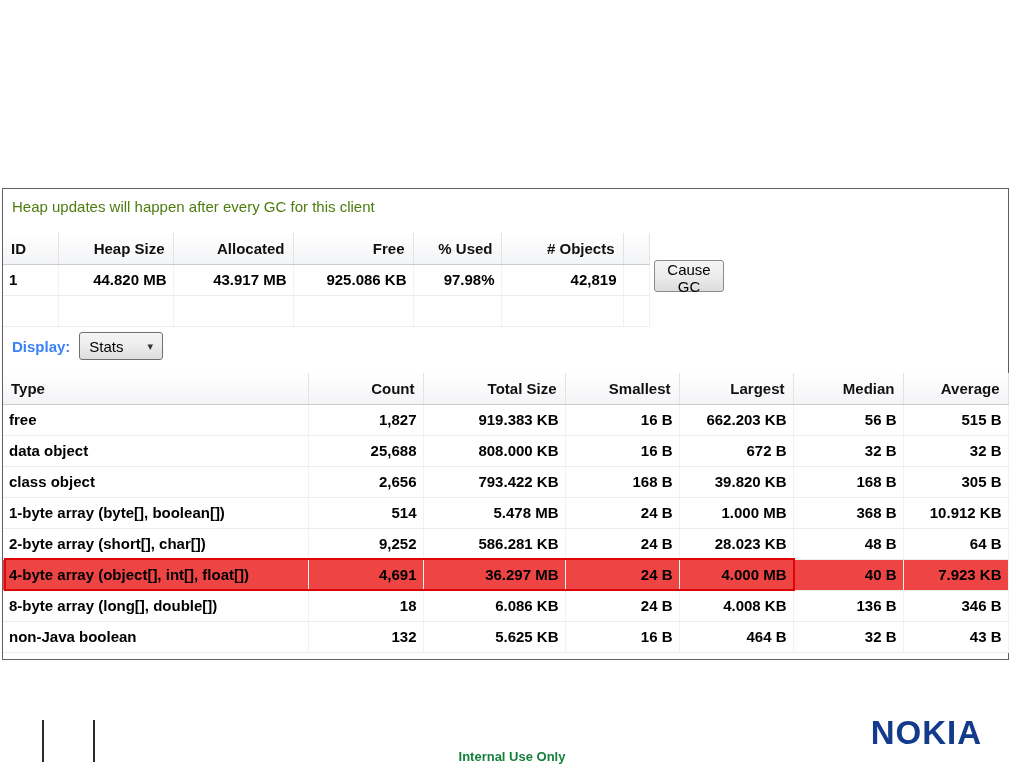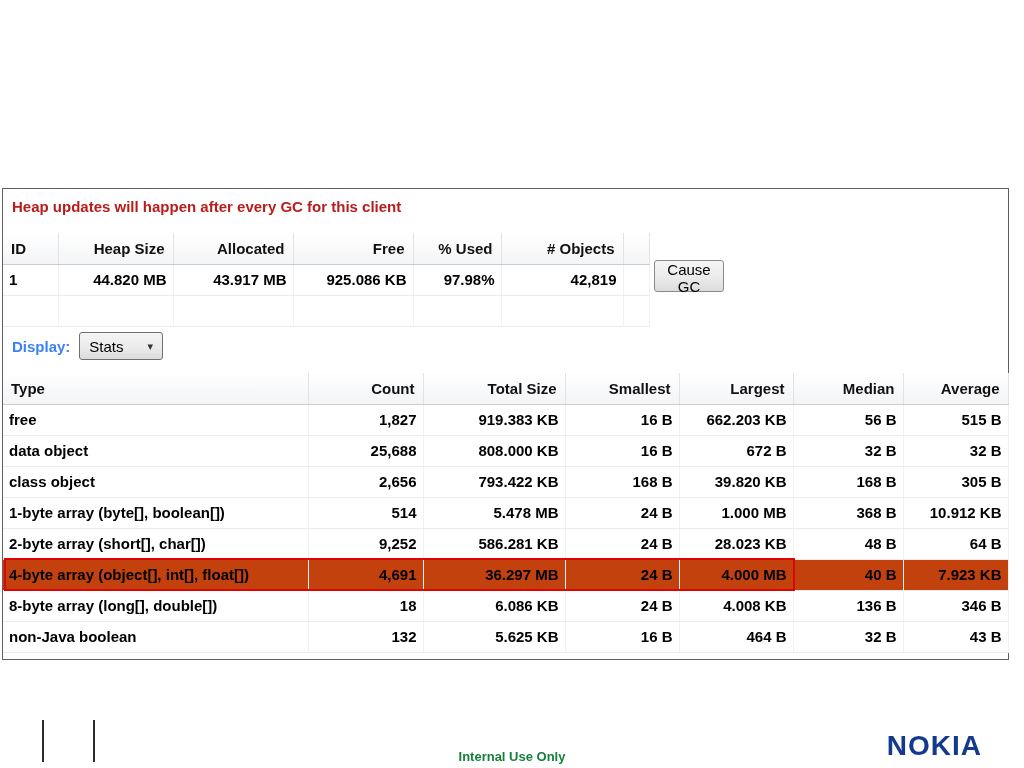--- a/index.html
+++ b/index.html
@@ -16,21 +16,21 @@
 
   
   .panel {
     position: absolute; left: 2px; top: 188px;
     width: 1007px; height: 472px;
     border: 1px solid #5f5f5f;
     background: #ffffff;
   }
   .panel-heading {
     position: absolute; left: 9px; top: 9px;
-    font-size: 15px; font-weight: 700; color: #b91c1c;
+    font-size: 15px; font-weight: 400; color: #4d7c0f;
     white-space: nowrap;
   }
 
   table.grid { border-collapse: collapse; table-layout: fixed; background: #fff; }
   table.grid th {
     height: 31px; padding: 0 8px;
     font-size: 15px; font-weight: 600; color: #111;
     background: linear-gradient(#ffffff, #f3f4f6);
     border-bottom: 1px solid #cccccc;
     border-right: 1px solid #e3e3e3;
@@ -38,21 +38,21 @@
   }
   table.grid td {
     height: 31px; padding: 0 6px;
     font-size: 15px; font-weight: 600; color: #000;
     border-bottom: 1px solid #ececec;
     border-right: 1px solid #f1f1f1;
     white-space: nowrap; overflow: hidden;
   }
   .al { text-align: left; }
   .ar { text-align: right; }
-  tr.hl td { background: #c2410c; }
+  tr.hl td { background: #ef4444; }
 
   .heap-grid { position: absolute; left: 0; top: 44px; width: 646px; }
   .heap-grid td { border-bottom: 1px solid #e4eef8; border-right: 1px solid #e4eef8; }
 
   .btn {
     font-family: "Liberation Sans", sans-serif;
     font-size: 15px; color: #000;
     border: 1px solid #8a8a8a; border-radius: 3px;
     background: linear-gradient(#f5f5f5, #ebebeb 55%, #dcdcdc);
     cursor: pointer;
@@ -87,23 +87,22 @@
   .mark { position: absolute; width: 2px; height: 42px; background: #2b2b2b; top: 720px; }
   .mark1 { left: 42px; }
   .mark2 { left: 93px; }
   .classification {
     position: absolute; left: 0; right: 0; top: 749px;
     text-align: center; font-size: 13px; font-weight: 700;
     color: #15803d;
   }
   .logo {
     position: absolute; right: 42px; top: 714px;
-    font-size: 28px; font-weight: 800; letter-spacing: 1px;
+    font-size: 33px; font-weight: 800; letter-spacing: 1px;
     color: #133a8c;
-    margin-top: 16px;
   }
 </style>
 </head>
 <body>
 
 <div class="slide">
 
 
   <div class="panel">
 

